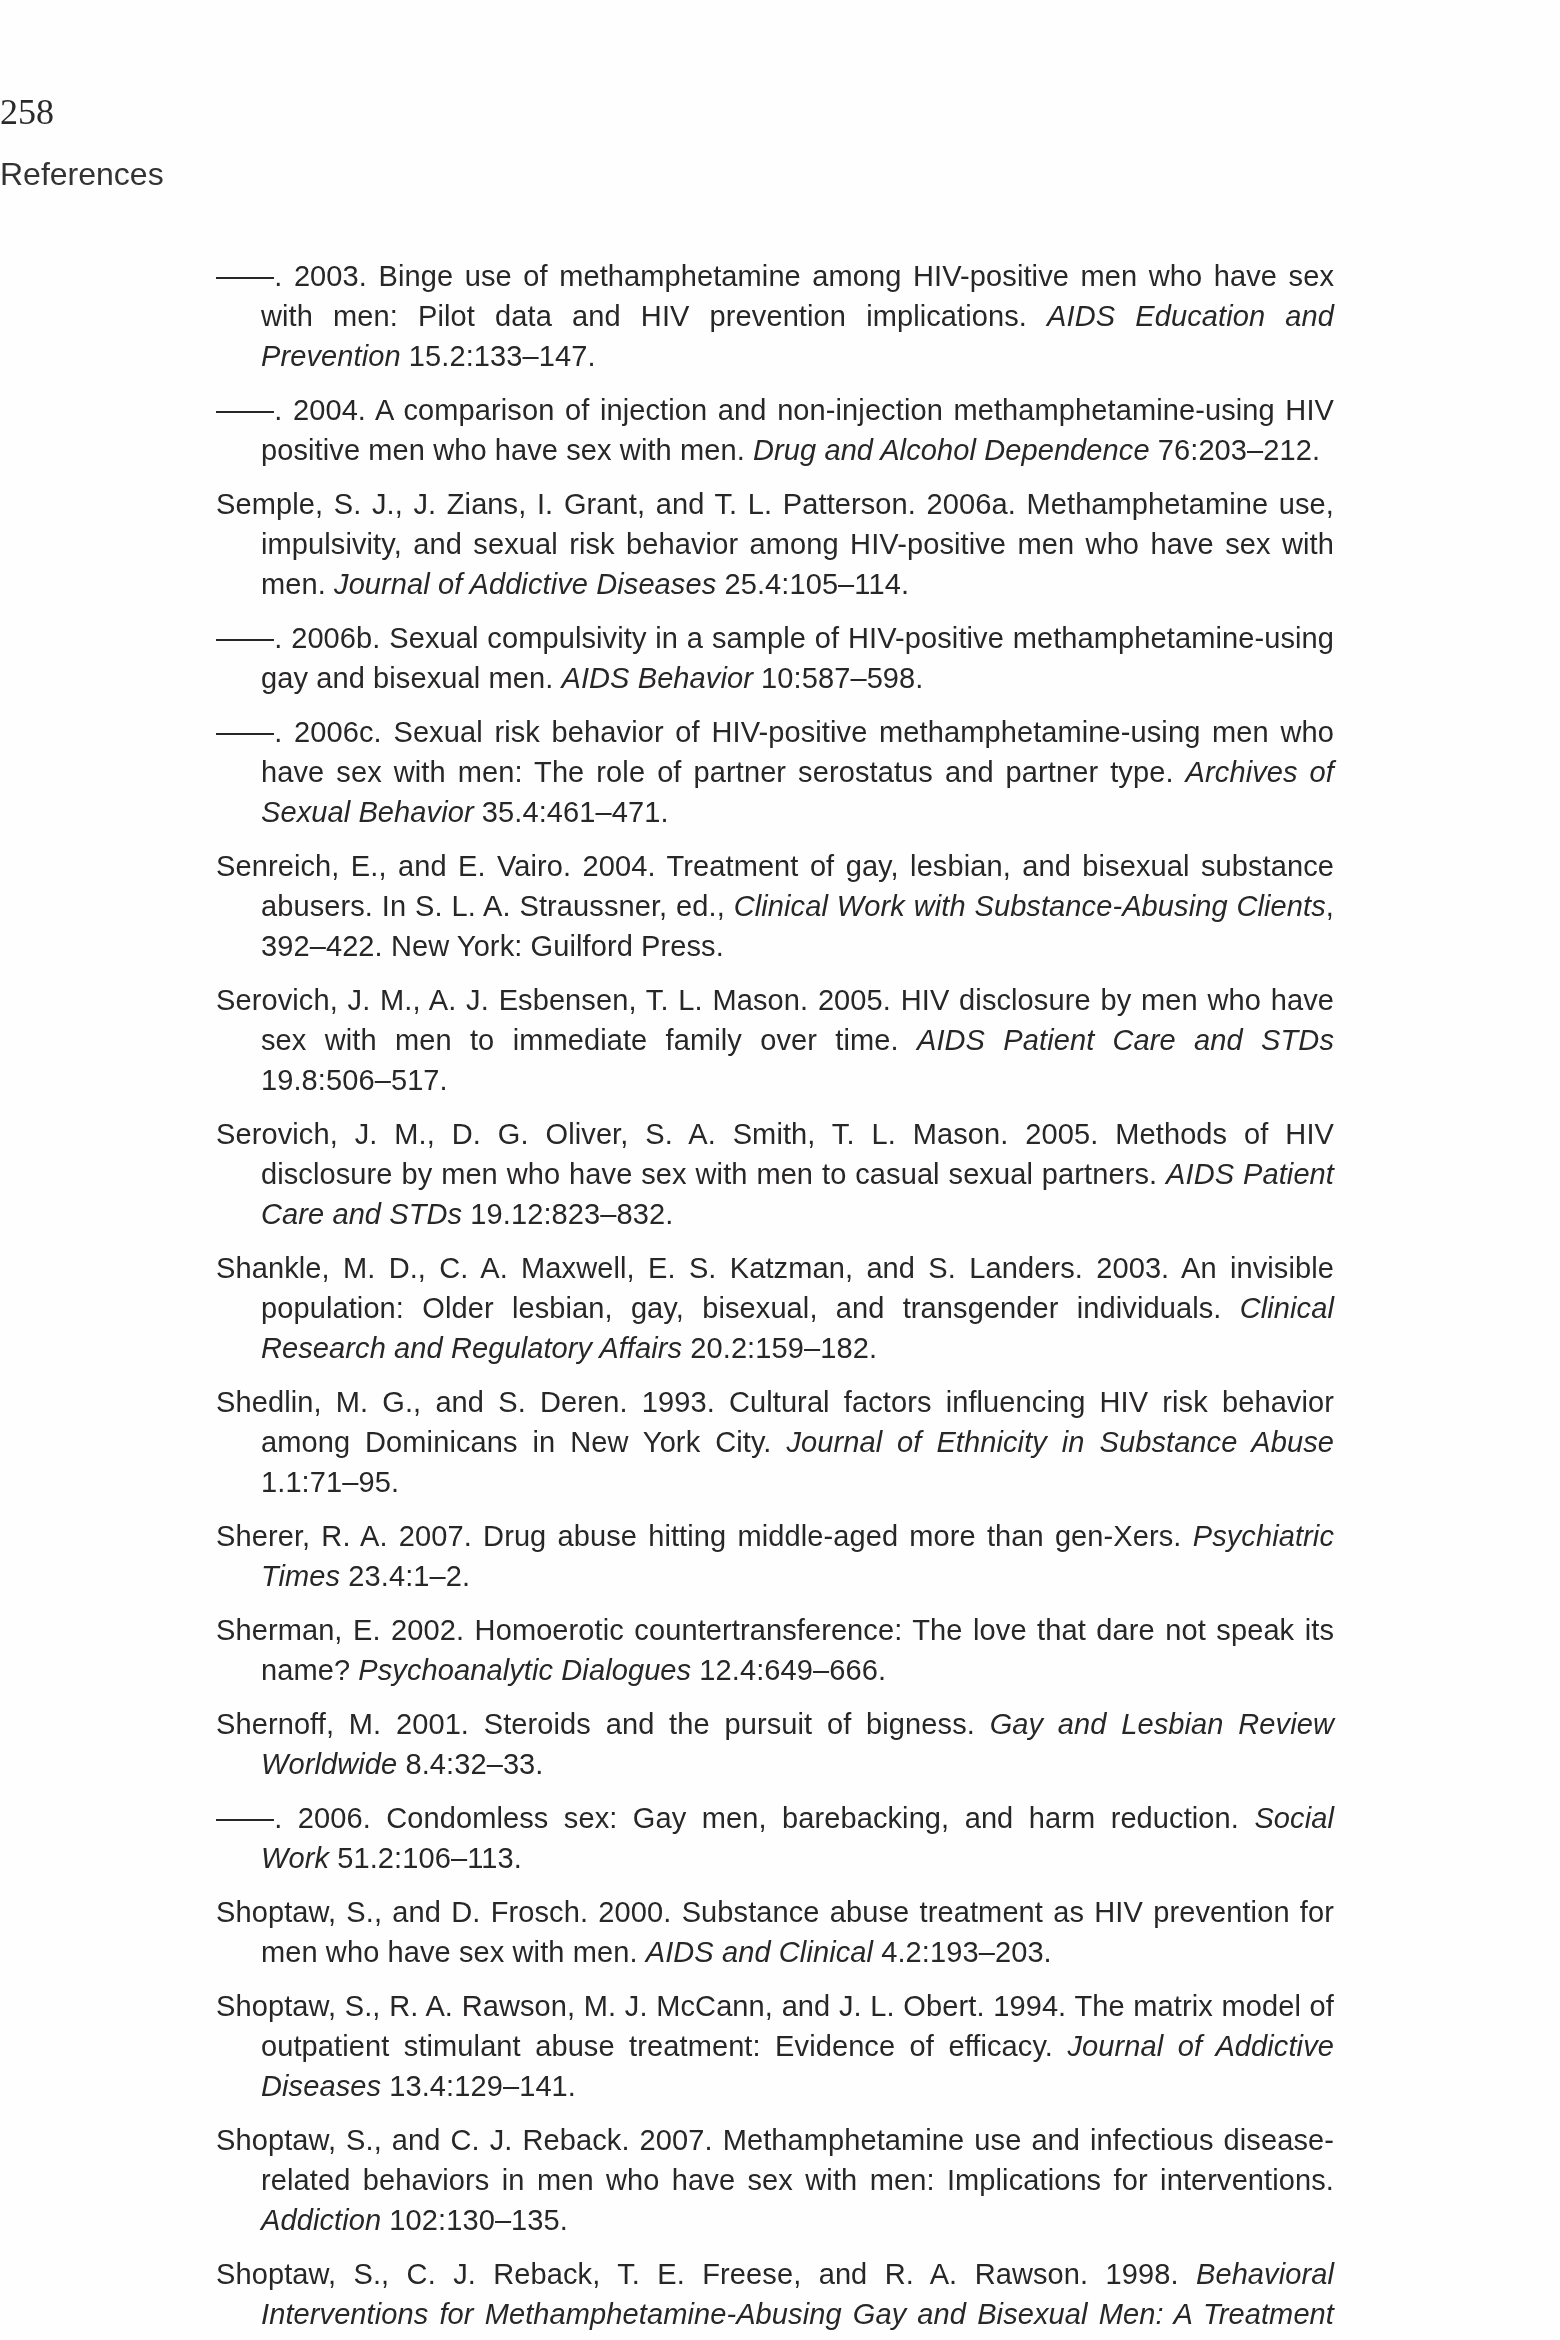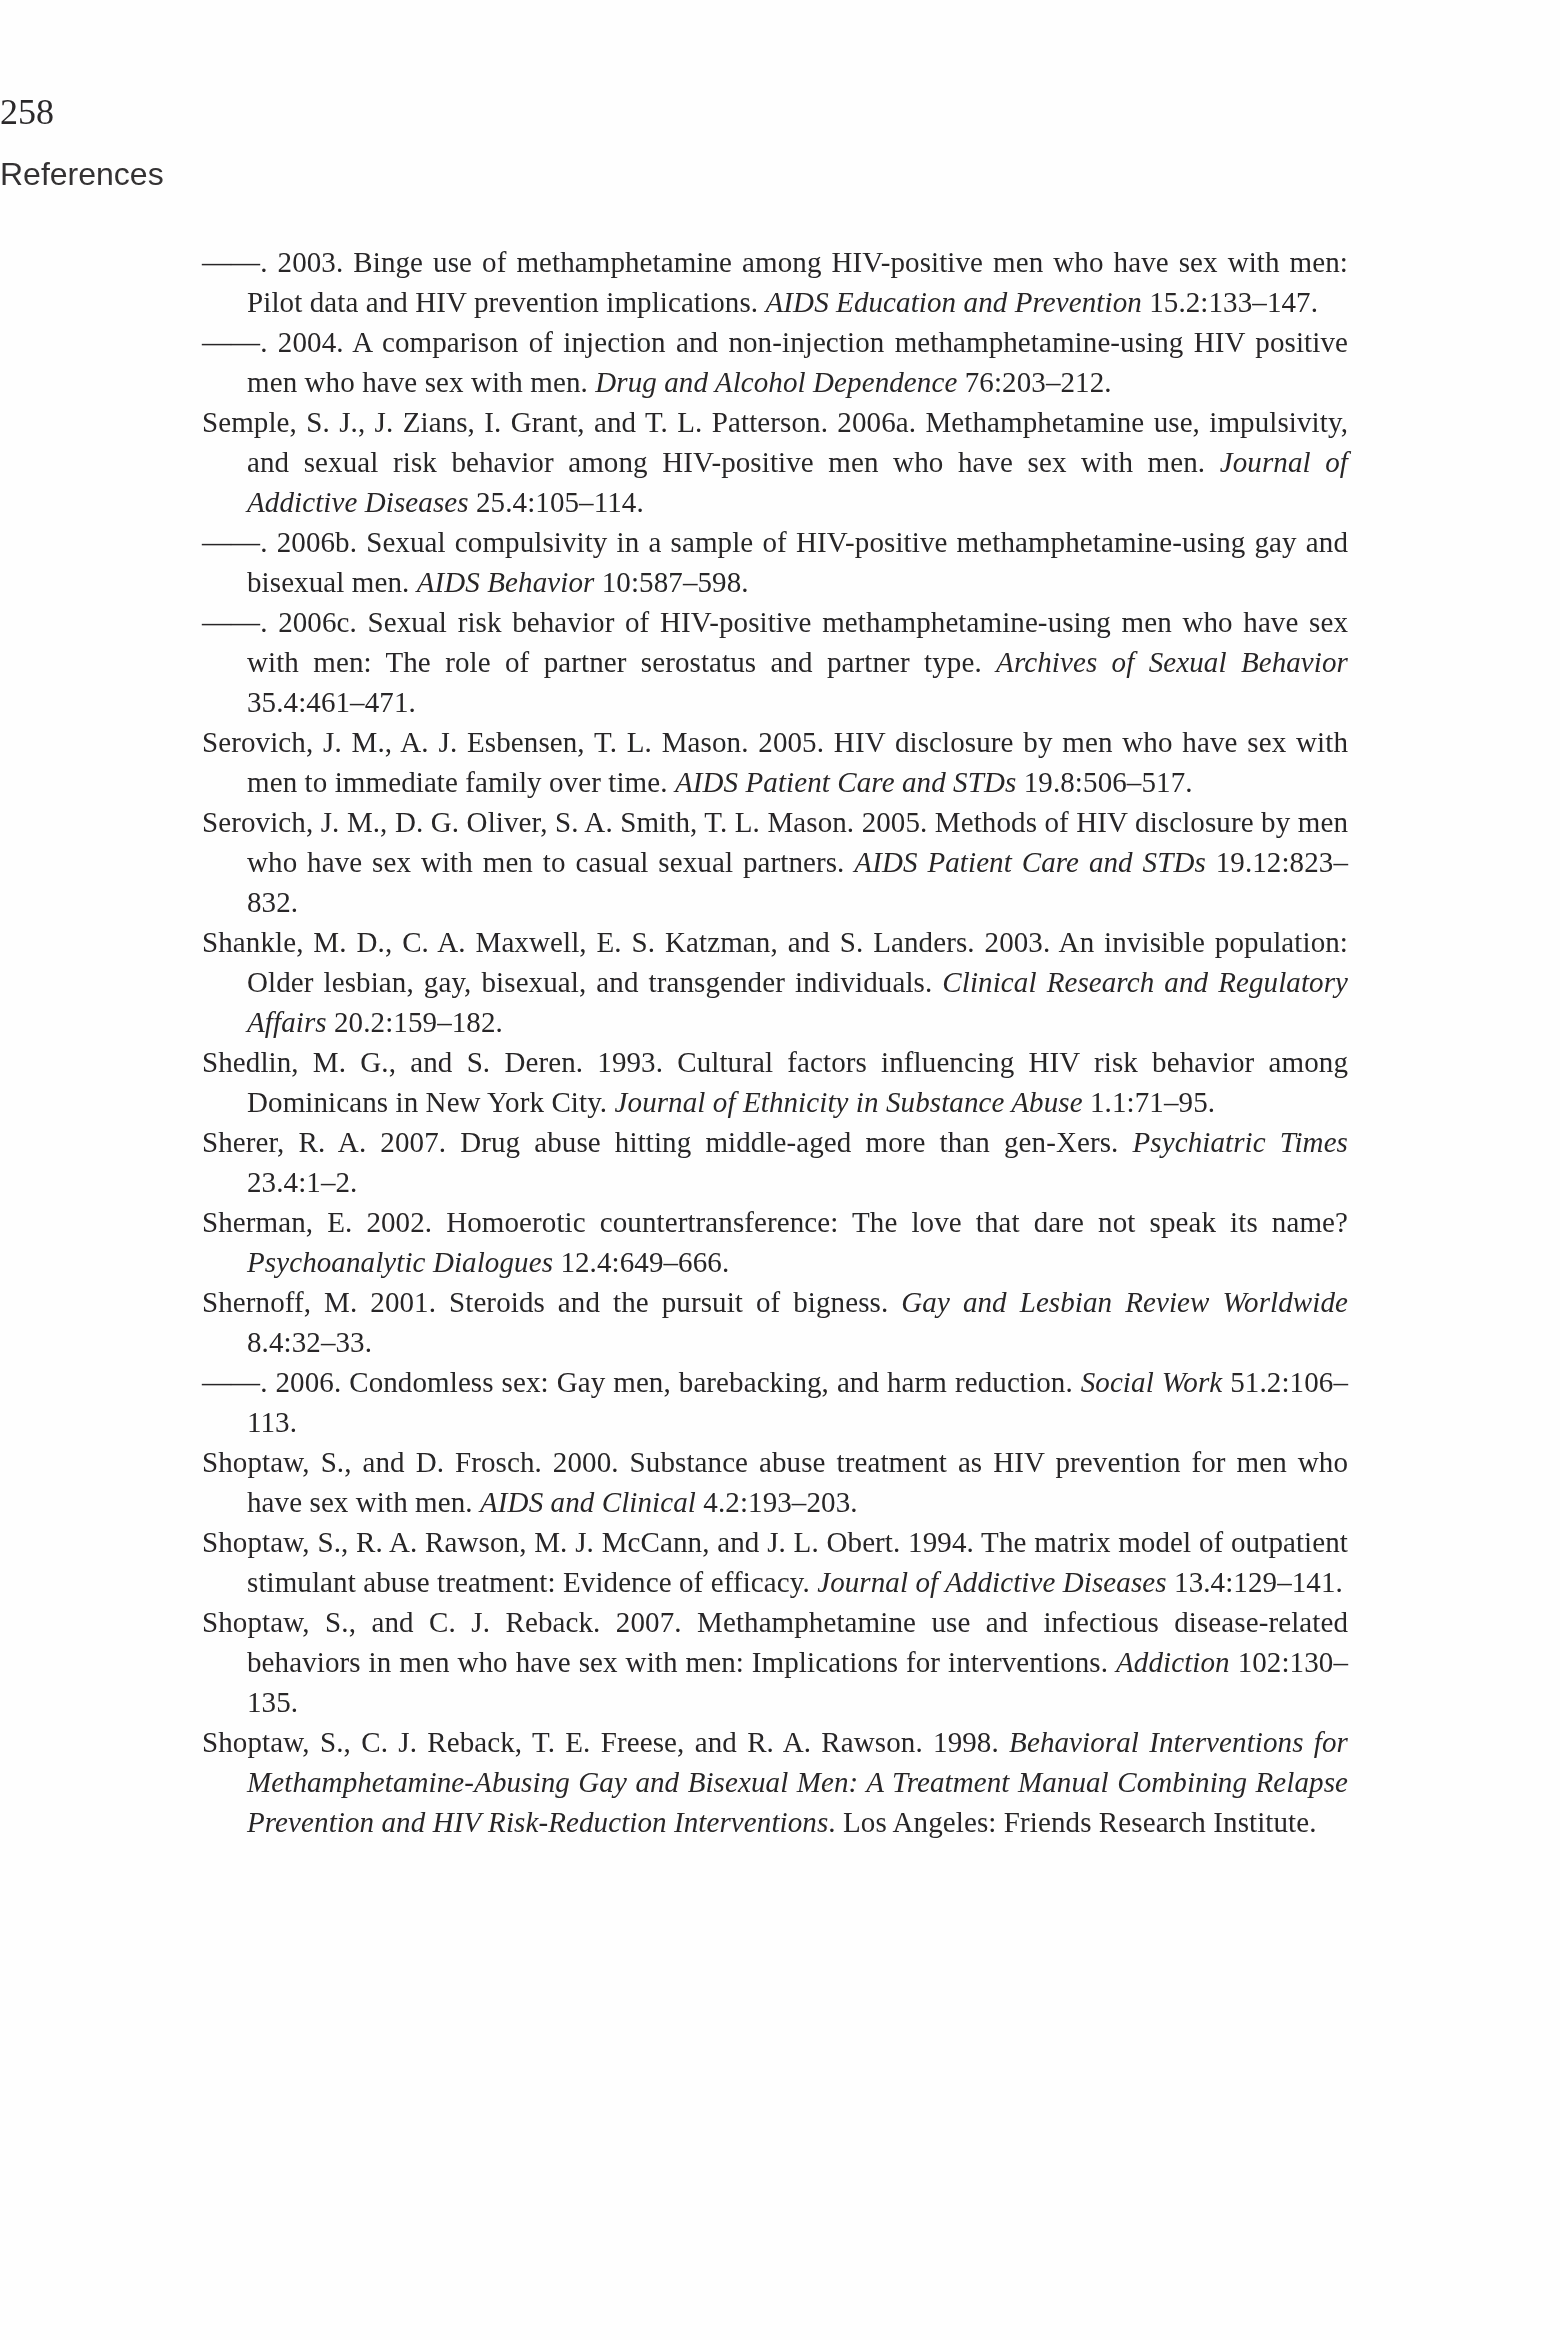--- a/index.html
+++ b/index.html
@@ -40,25 +40,25 @@
     font-weight: 400;
     color: #343233;
   }
   .reference-list {
     position: absolute;
     left: 202px;
     top: 242px;
     width: 1146px;
   }
   .ref {
-    margin: 0;
+    margin: 14px;
     padding-left: 45px;
     text-indent: -45px;
     text-align: justify;
-    font-family: Liberation Serif, serif;
+    font-family: Liberation Sans, sans-serif;
     font-size: 29px;
     line-height: 40px;
     color: #282627;
     letter-spacing: 0.1px;
   }
   .ref .it {
     font-style: italic;
   }
 </style>
 </head>
@@ -66,20 +66,21 @@
 
 <div class="page">
   <div class="page-number">258</div>
   <div class="running-head">References</div>
   <div class="reference-list">
       <p class="ref"><span class="rm">——. 2003. Binge use of methamphetamine among HIV-positive men who have sex with men: Pilot data and HIV prevention implications. </span><span class="it">AIDS Education and Prevention</span><span class="rm"> 15.2:133–147.</span></p>
       <p class="ref"><span class="rm">——. 2004. A comparison of injection and non-injection methamphetamine-using HIV positive men who have sex with men. </span><span class="it">Drug and Alcohol Dependence</span><span class="rm"> 76:203–212.</span></p>
       <p class="ref"><span class="rm">Semple, S. J., J. Zians, I. Grant, and T. L. Patterson. 2006a. Methamphetamine use, impulsivity, and sexual risk behavior among HIV-positive men who have sex with men. </span><span class="it">Journal of Addictive Diseases</span><span class="rm"> 25.4:105–114.</span></p>
       <p class="ref"><span class="rm">——. 2006b. Sexual compulsivity in a sample of HIV-positive methamphetamine-using gay and bisexual men. </span><span class="it">AIDS Behavior</span><span class="rm"> 10:587–598.</span></p>
       <p class="ref"><span class="rm">——. 2006c. Sexual risk behavior of HIV-positive methamphetamine-using men who have sex with men: The role of partner serostatus and partner type. </span><span class="it">Archives of Sexual Behavior</span><span class="rm"> 35.4:461–471.</span></p>
+      <p class="ref"><span class="rm">Senreich, E., and E. Vairo. 2004. Treatment of gay, lesbian, and bisexual substance abusers. In S. L. A. Straussner, ed., </span><span class="it">Clinical Work with Substance-Abusing Clients</span><span class="rm">, 392–422. New York: Guilford Press.</span></p>
       <p class="ref"><span class="rm">Serovich, J. M., A. J. Esbensen, T. L. Mason. 2005. HIV disclosure by men who have sex with men to immediate family over time. </span><span class="it">AIDS Patient Care and STDs</span><span class="rm"> 19.8:506–517.</span></p>
       <p class="ref"><span class="rm">Serovich, J. M., D. G. Oliver, S. A. Smith, T. L. Mason. 2005. Methods of HIV disclosure by men who have sex with men to casual sexual partners. </span><span class="it">AIDS Patient Care and STDs</span><span class="rm"> 19.12:823–832.</span></p>
       <p class="ref"><span class="rm">Shankle, M. D., C. A. Maxwell, E. S. Katzman, and S. Landers. 2003. An invisible population: Older lesbian, gay, bisexual, and transgender individuals. </span><span class="it">Clinical Research and Regulatory Affairs</span><span class="rm"> 20.2:159–182.</span></p>
       <p class="ref"><span class="rm">Shedlin, M. G., and S. Deren. 1993. Cultural factors influencing HIV risk behavior among Dominicans in New York City. </span><span class="it">Journal of Ethnicity in Substance Abuse</span><span class="rm"> 1.1:71–95.</span></p>
       <p class="ref"><span class="rm">Sherer, R. A. 2007. Drug abuse hitting middle-aged more than gen-Xers. </span><span class="it">Psychiatric Times</span><span class="rm"> 23.4:1–2.</span></p>
       <p class="ref"><span class="rm">Sherman, E. 2002. Homoerotic countertransference: The love that dare not speak its name? </span><span class="it">Psychoanalytic Dialogues</span><span class="rm"> 12.4:649–666.</span></p>
       <p class="ref"><span class="rm">Shernoff, M. 2001. Steroids and the pursuit of bigness. </span><span class="it">Gay and Lesbian Review Worldwide</span><span class="rm"> 8.4:32–33.</span></p>
       <p class="ref"><span class="rm">——. 2006. Condomless sex: Gay men, barebacking, and harm reduction. </span><span class="it">Social Work</span><span class="rm"> 51.2:106–113.</span></p>
       <p class="ref"><span class="rm">Shoptaw, S., and D. Frosch. 2000. Substance abuse treatment as HIV prevention for men who have sex with men. </span><span class="it">AIDS and Clinical</span><span class="rm"> 4.2:193–203.</span></p>
       <p class="ref"><span class="rm">Shoptaw, S., R. A. Rawson, M. J. McCann, and J. L. Obert. 1994. The matrix model of outpatient stimulant abuse treatment: Evidence of efficacy. </span><span class="it">Journal of Addictive Diseases</span><span class="rm"> 13.4:129–141.</span></p>

